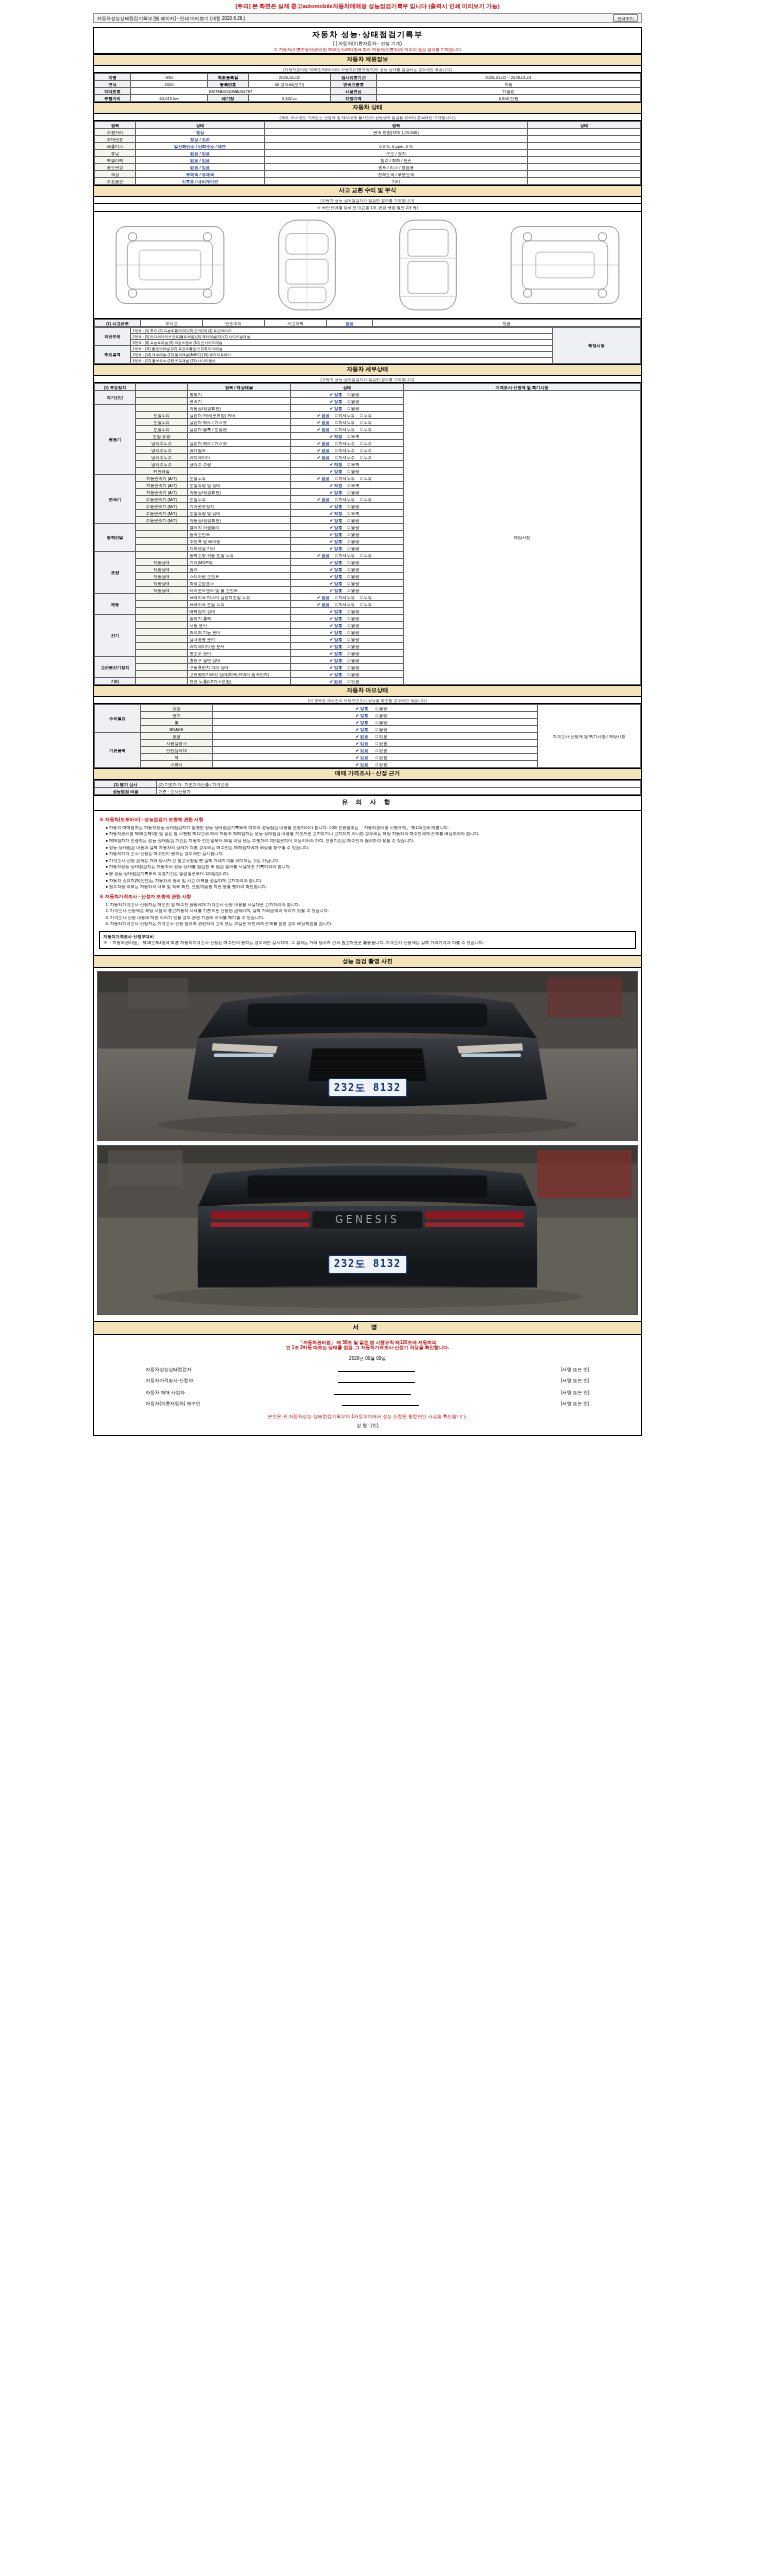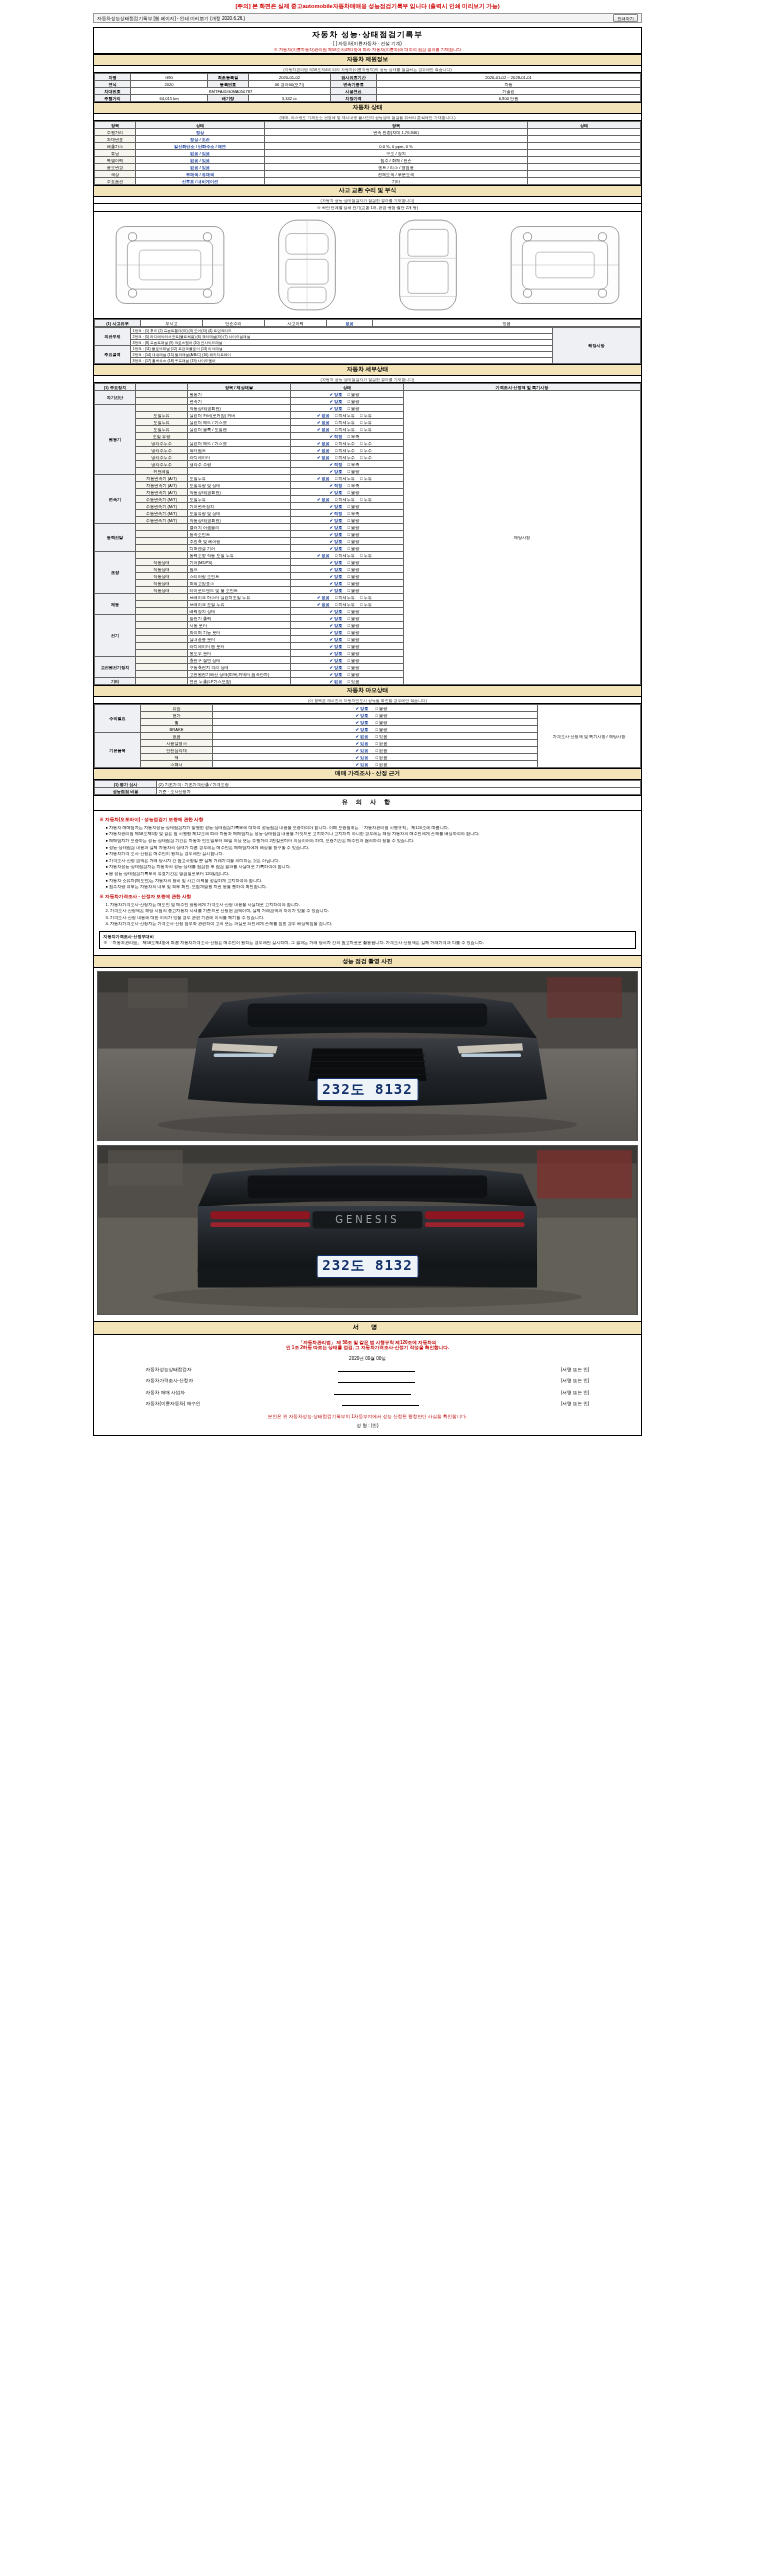--- a/index.html
+++ b/index.html
@@ -132,21 +132,21 @@
     left:50%;
     transform:translateX(-50%);
     background:#eef3f7;
     border:1px solid #13306b;
     border-radius:2.1px;
     color:#12306b;
     font-weight:bold;
     font-family:"DejaVu Sans Mono", monospace;
     letter-spacing:1px;
     padding:1.5px 5.2px;
-    font-size:14px;
+    font-size:10px;
   }
   .sign-head {
     background:#f2e3b8;
     border-top:0.5px solid #000;
     border-bottom:0.5px solid #000;
     text-align:center;
     font-weight:bold;
     font-size:6.2px;
     letter-spacing:5.2px;
     padding:1.5px 0;

